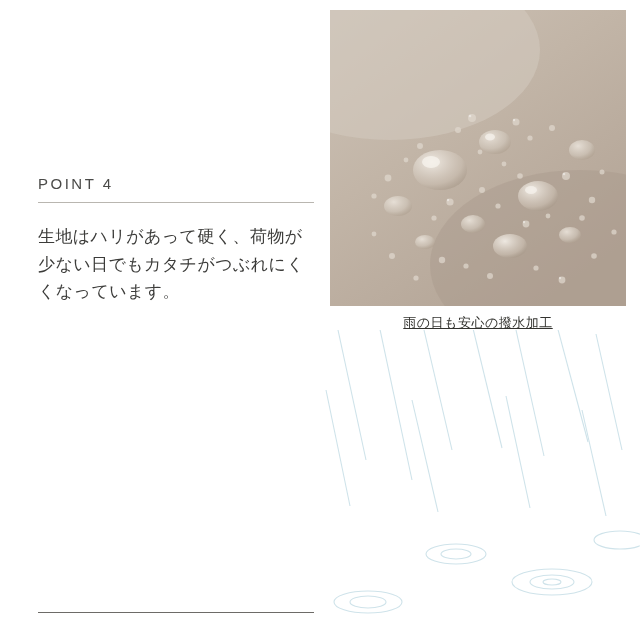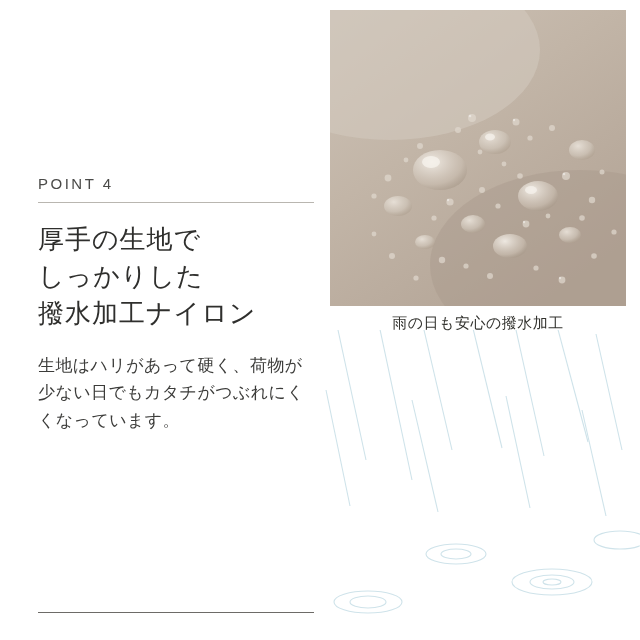--- a/index.html
+++ b/index.html
@@ -110,24 +110,25 @@
     background: #c8bdb2;
   }
   .photo svg { display: block; }
 
   .caption {
     position: absolute;
     left: 330px;
     top: 314px;
     width: 296px;
     text-align: center;
-    font-size: 15px;
+    font-size: 13px;
     color: #33332f;
     letter-spacing: 0.5px;
     font-family: "DejaVu Sans", sans-serif;
+    text-decoration: underline;
   }
 </style>
 </head>
 <body>
 
 <div class="page">
 
   <div class="rain-deco">
     <svg width="320" height="290" viewBox="0 0 320 290" xmlns="http://www.w3.org/2000/svg">
       <g stroke="#cfe3ea" stroke-width="1.1" fill="none">
@@ -154,25 +155,20 @@
         <ellipse cx="300" cy="210" rx="26" ry="9"></ellipse>
       </g>
     </svg>
   </div>
 
   <div class="left-col">
 
     <div class="point-label">POINT 4</div>
     <div class="rule-top"></div>
 
-    <div class="headline">
-      <div>厚手の生地で</div>
-      <div>しっかりした</div>
-      <div>撥水加工ナイロン</div>
-    </div>
 
     <div class="body-text">
       <p>生地はハリがあって硬く、荷物が少ない日でもカタチがつぶれにくくなっています。</p>
     </div>
 
   </div>
 
   <div class="rule-bottom"></div>
 
   <div class="photo">

